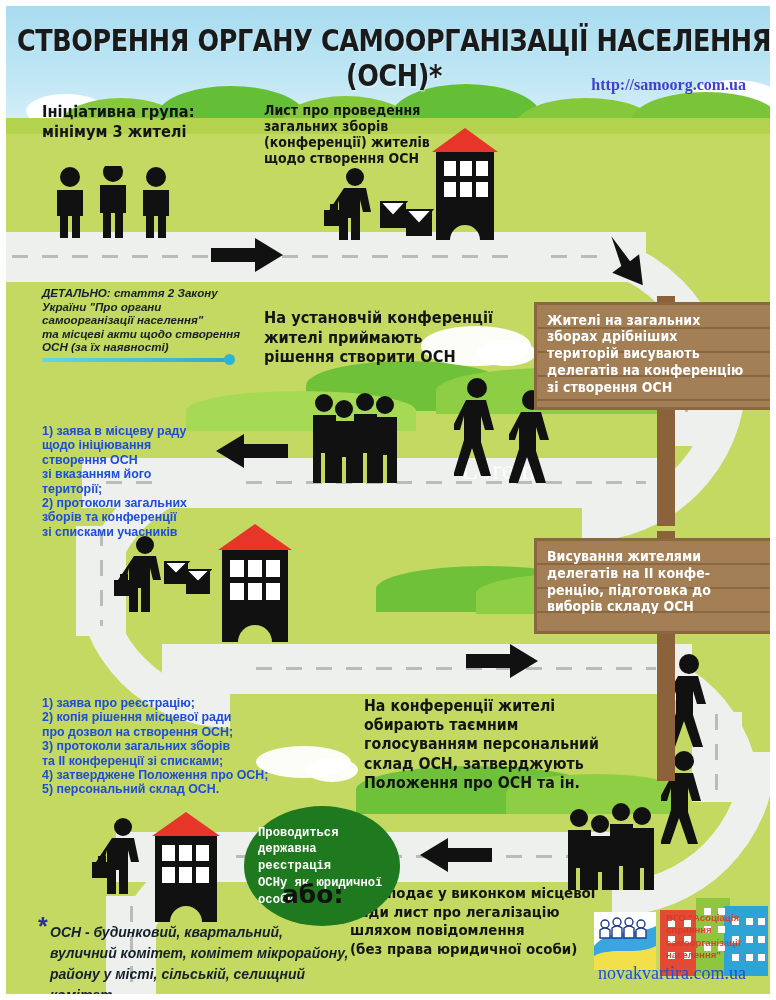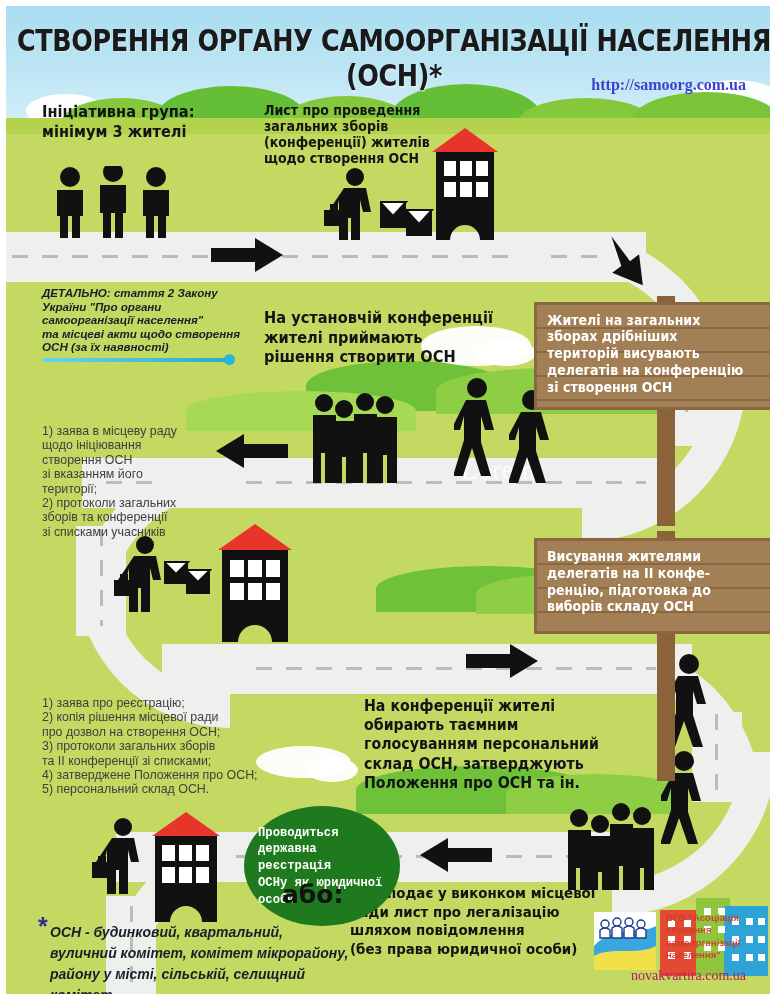--- a/index.html
+++ b/index.html
@@ -53,21 +53,21 @@
     position:absolute;height:3px;
     background:repeating-linear-gradient(to right,#b9bdb8 0 16px,transparent 16px 30px);
   }
   .dash-v{
     position:absolute;width:3px;
     background:repeating-linear-gradient(to bottom,#b9bdb8 0 16px,transparent 16px 30px);
   }
 
   
   .tx{position:absolute;z-index:30;}
-  .blue{color:#404040;font-size:12.4px;line-height:14.4px;font-weight:normal;}
+  .blue{color:#1d4ed8;font-size:12.4px;line-height:14.4px;font-weight:bold;}
   .ital{color:#16202a;font-size:11.6px;line-height:13.6px;font-style:italic;font-weight:bold;}
   .dark{
     color:#141414;font-weight:bold;
     font-family:"DejaVu Sans", sans-serif;
     font-size:14.6px;line-height:18.5px;transform:scaleY(1.06);transform-origin:left top;
   }
 
   
   .bubble{
     position:absolute;background:#1f7a1f;border-radius:50%;
@@ -108,21 +108,21 @@
   .slider-knob{position:absolute;width:11px;height:11px;border-radius:50%;
     background:#2fb3d4;z-index:32;}
 
   
   .star{position:absolute;color:#2b2f93;font-size:25px;font-weight:bold;z-index:31;}
 
   
   .logo{position:absolute;z-index:33;}
   .bottom-url{
     position:absolute;right:24px;bottom:10px;z-index:34;
-    font-family:"Liberation Serif", serif;font-size:14px;color:#be185d;margin-top:44px;
+    font-family:"Liberation Serif", serif;font-size:18px;color:#1d4ed8;margin-top:44px;
   }
   .abo{
     position:absolute;z-index:33;color:#111;
     font-family:"DejaVu Sans", sans-serif;font-weight:bold;font-size:25px;
   }
 </style>
 </head>
 <body>
 
 <div id="poster">

